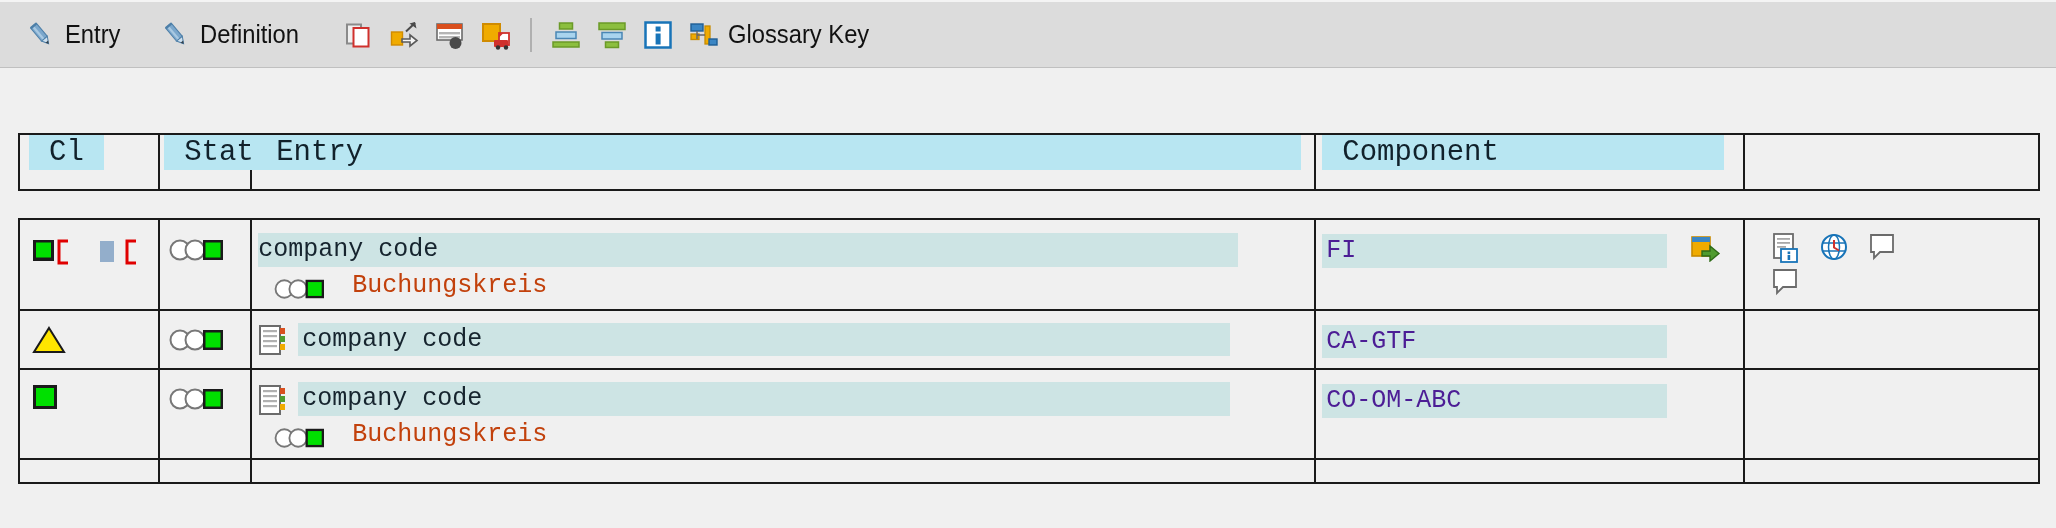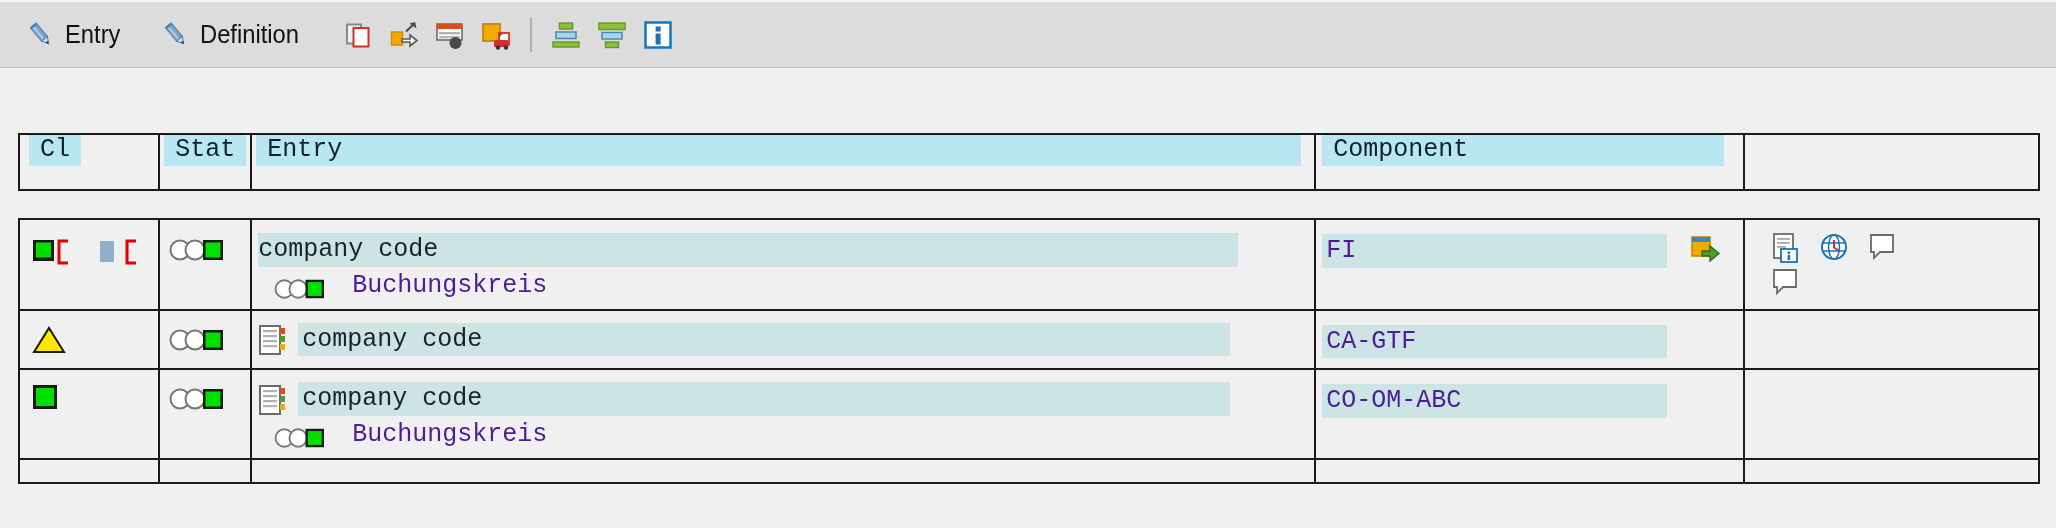--- a/index.html
+++ b/index.html
@@ -90,25 +90,25 @@
   }
   .col-cl{width:140px;}
   .col-stat{width:92px;}
   .col-entry{width:1063px;}
   .col-comp{width:428px;}
   .col-act{width:295px;}
 
   .hdr-row td{height:54px;vertical-align:middle;}
   .hdr-label{
     font-family:"Liberation Mono", monospace;
-    font-size:25px;
+    font-size:29px;
     color:#11212b;
     background:#b8e6f2;
     display:inline-block;
-    padding:1px 11px;
+    padding:1px 20px;
     line-height:1.15;
   }
   .hdr-cl{margin-left:9px;}
   .hdr-stat{margin-left:4px;}
   .hdr-entry{display:block;margin:0 0 0 4px;width:1045px;box-sizing:border-box;}
   .hdr-comp{display:block;margin:0 0 0 6px;width:402px;box-sizing:border-box;}
 
   
   .grid-gap{height:27px;}
 
@@ -142,21 +142,21 @@
     display:inline-block;
     padding:2px 0 2px 0;
     line-height:1.18;
     white-space:pre;
   }
   .entry-text.wide{width:980px;}
   .entry-text.wide2{width:928px;padding-left:4px;}
   .entry-link{
     font-family:"Liberation Mono", monospace;
     font-size:25px;
-    color:#4c1d95;
+    color:#c2410c;
     background:transparent;
     white-space:pre;
     line-height:1.18;
   }
 
   .comp-cell{padding:14px 0 8px 6px;position:relative;}
   .comp-text{
     font-family:"Liberation Mono", monospace;
     font-size:25px;
     color:#4c1d95;
@@ -294,20 +294,32 @@
     <div class="tb-btn">
       <span class="tb-icon">
         <svg viewBox="0 0 30 30" width="30" height="30">
           <rect x="2.5" y="2.5" width="25" height="25" fill="#ffffff" stroke="#1874b8" stroke-width="2.5"></rect>
           <rect x="12.6" y="6.5" width="5" height="5" fill="#1874b8"></rect>
           <rect x="12.6" y="13.5" width="5" height="11" fill="#1874b8"></rect>
         </svg>
       </span>
     </div>
 
+    <div class="tb-btn">
+      <span class="tb-icon">
+        <svg viewBox="0 0 30 30" width="30" height="30">
+          <rect x="2" y="4" width="12" height="7" fill="#3b86c4" stroke="#1e5e96" stroke-width="1.4"></rect>
+          <rect x="2" y="14" width="8" height="5.5" fill="#f0ab00" stroke="#c78a00" stroke-width="1.3"></rect>
+          <rect x="16" y="6" width="5" height="18" fill="#f0ab00" stroke="#c78a00" stroke-width="1.3"></rect>
+          <rect x="20" y="19" width="8" height="6" fill="#3b86c4" stroke="#1e5e96" stroke-width="1.4"></rect>
+          <path d="M8 11 v8 M8 15 h8" stroke="#666" stroke-width="1.4" fill="none"></path>
+        </svg>
+      </span>
+      <span class="tb-label">Glossary Key</span>
+    </div>
 
   </div>
 
   <div class="table-area">
 
     <table class="grid">
       <colgroup>
         <col class="col-cl">
           <col class="col-stat">
           <col class="col-entry">

